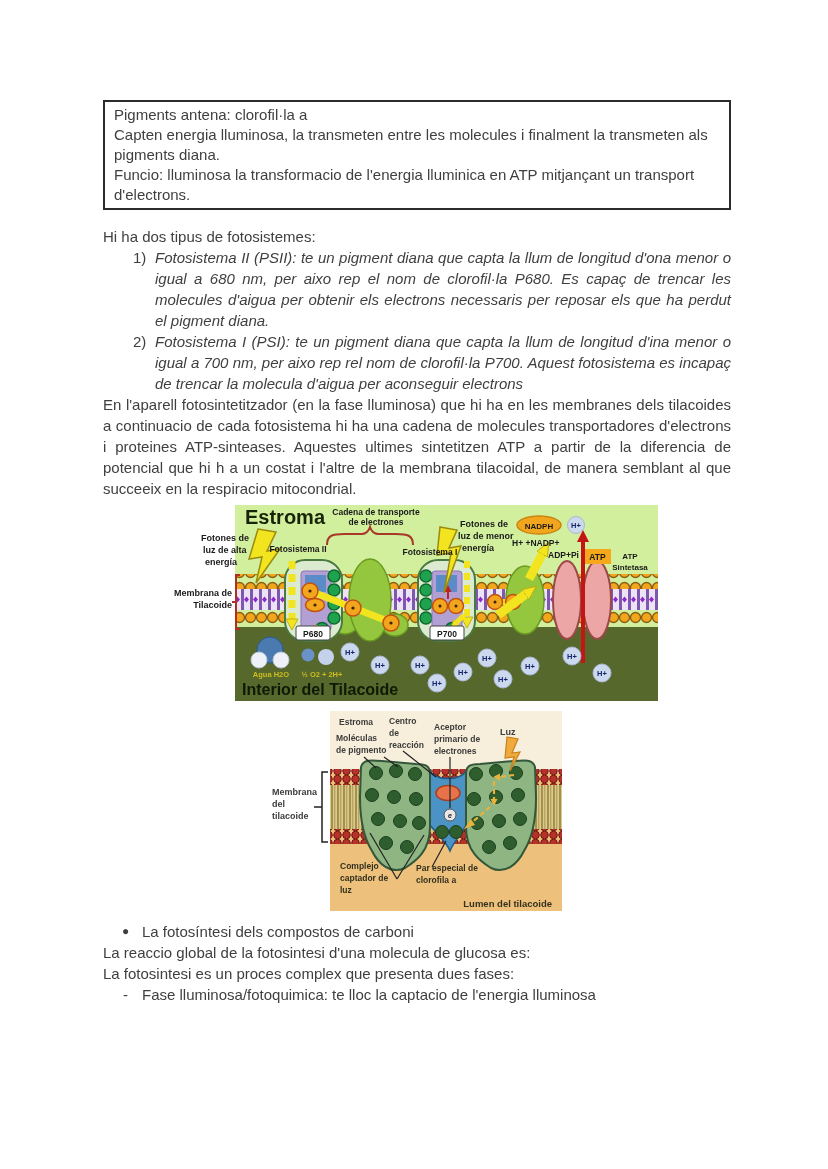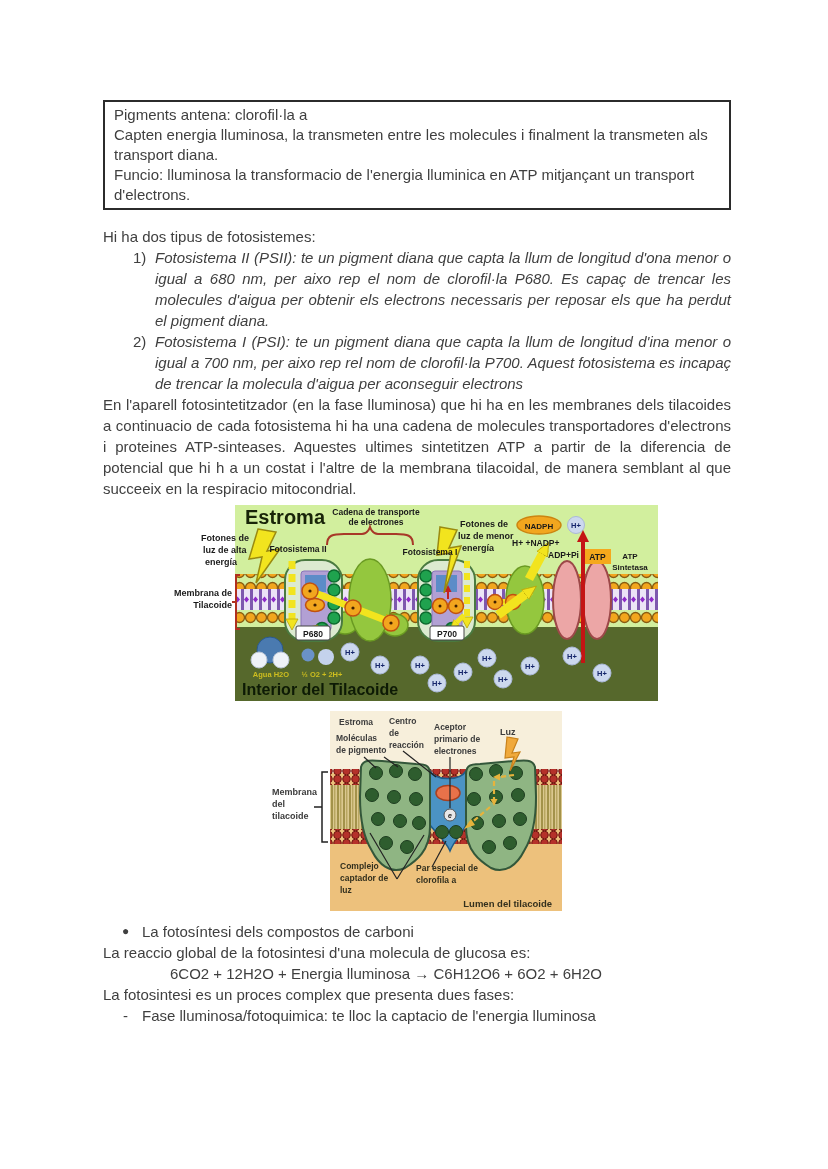--- a/index.html
+++ b/index.html
@@ -37,21 +37,21 @@
   .d2d{fill:#33301e;}
 </style>
 </head>
 <body>
 
 <div class="page">
   <div class="content">
 
     <div class="note-box">
       <div>Pigments antena: clorofil·la a</div>
-      <div>Capten energia lluminosa, la transmeten entre les molecules i finalment la transmeten als transport diana.</div>
+      <div>Capten energia lluminosa, la transmeten entre les molecules i finalment la transmeten als pigments diana.</div>
       <div>Funcio: lluminosa la transformacio de l'energia lluminica en ATP mitjançant un transport d'electrons.</div>
     </div>
 
     <div class="intro">Hi ha dos tipus de fotosistemes:</div>
 
     <div class="lrow">
       <div class="lnum">1)</div>
       <div class="ltxt">Fotosistema II (PSII): te un pigment diana que capta la llum de longitud d'ona menor o igual a 680 nm, per aixo rep el nom de clorofil·la P680. Es capaç de trencar les molecules d'aigua per obtenir els electrons necessaris per reposar els que ha perdut el pigment diana.</div>
     </div>
     <div class="lrow">
@@ -386,21 +386,20 @@
       </g>
       <text x="282" y="196" class="t10 end d2d">Lumen del tilacoide</text>
     </svg>
 
     <div class="brow">
       <div class="bmark">●</div>
       <div>La fotosíntesi dels compostos de carboni</div>
     </div>
 
     <div>La reaccio global de la fotosintesi d'una molecula de glucosa es:</div>
-    <div class="eq">6CO2 + 12H2O + Energia lluminosa → C6H12O6 + 6O2 + 6H2O</div>
     <div>La fotosintesi es un proces complex que presenta dues fases:</div>
 
     <div class="lrow">
       <div class="dmark">-</div>
       <div>Fase lluminosa/fotoquimica: te lloc la captacio de l'energia lluminosa</div>
     </div>
 
   </div>
 </div>
 

